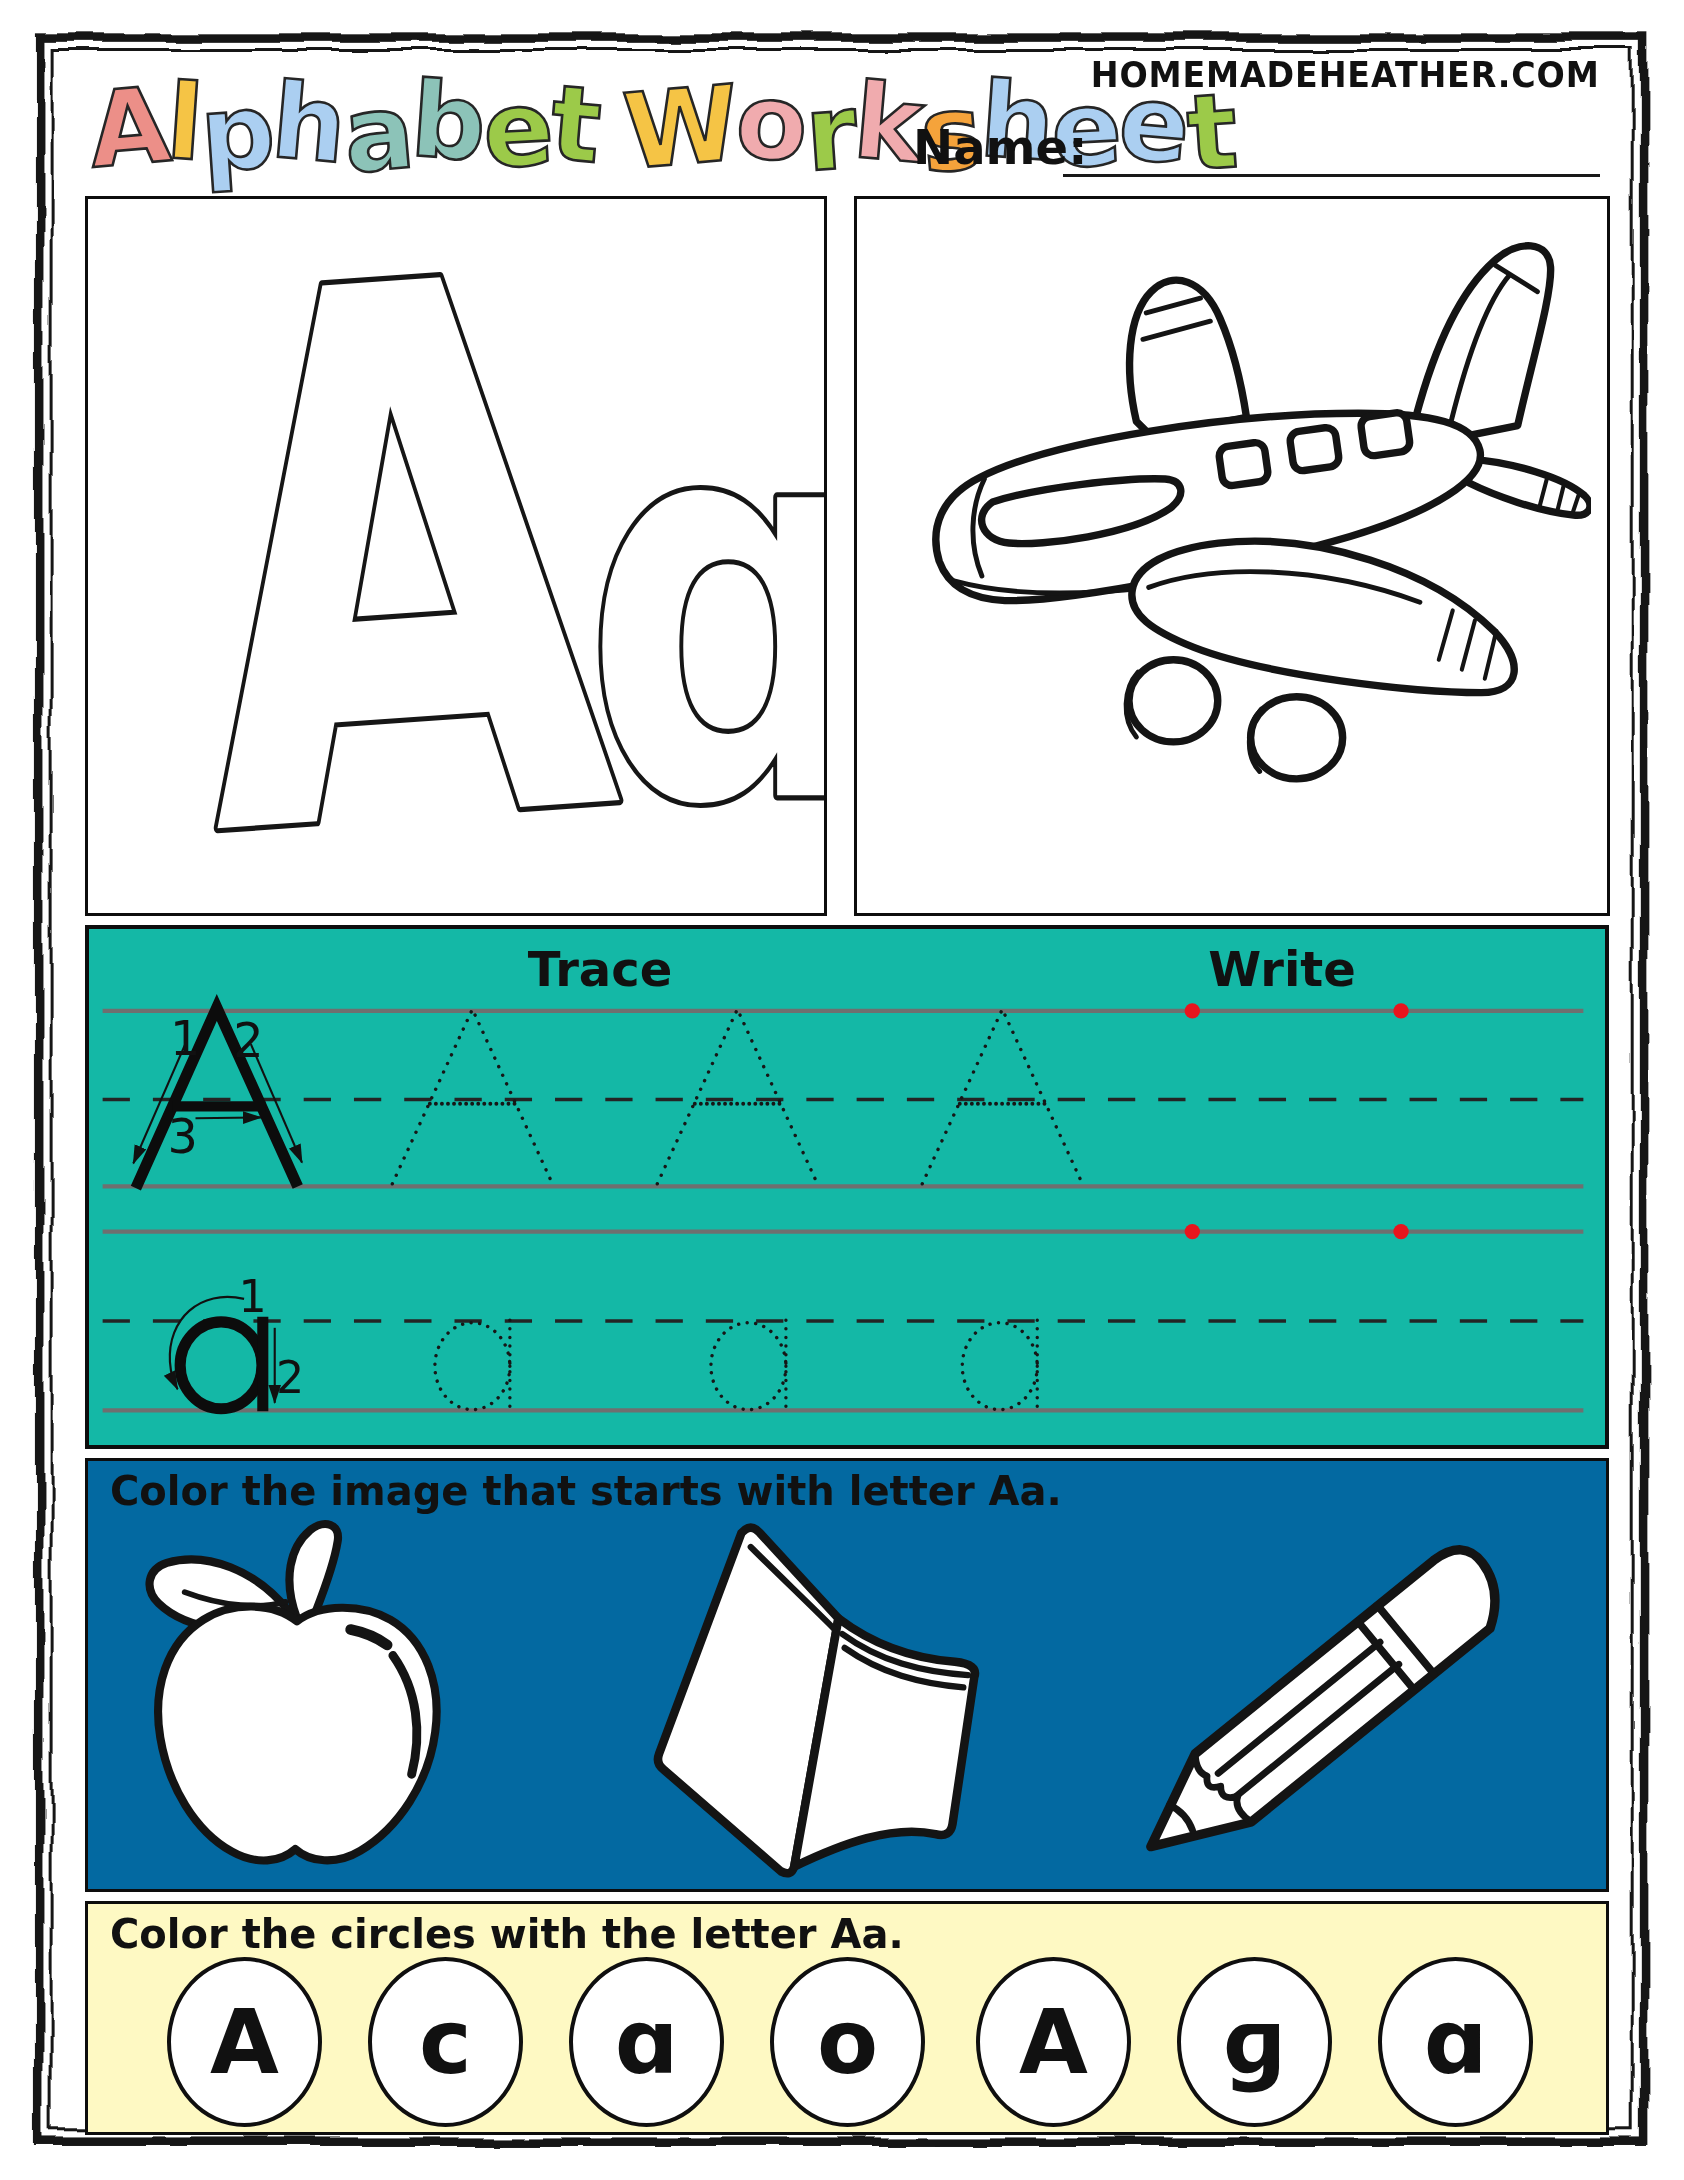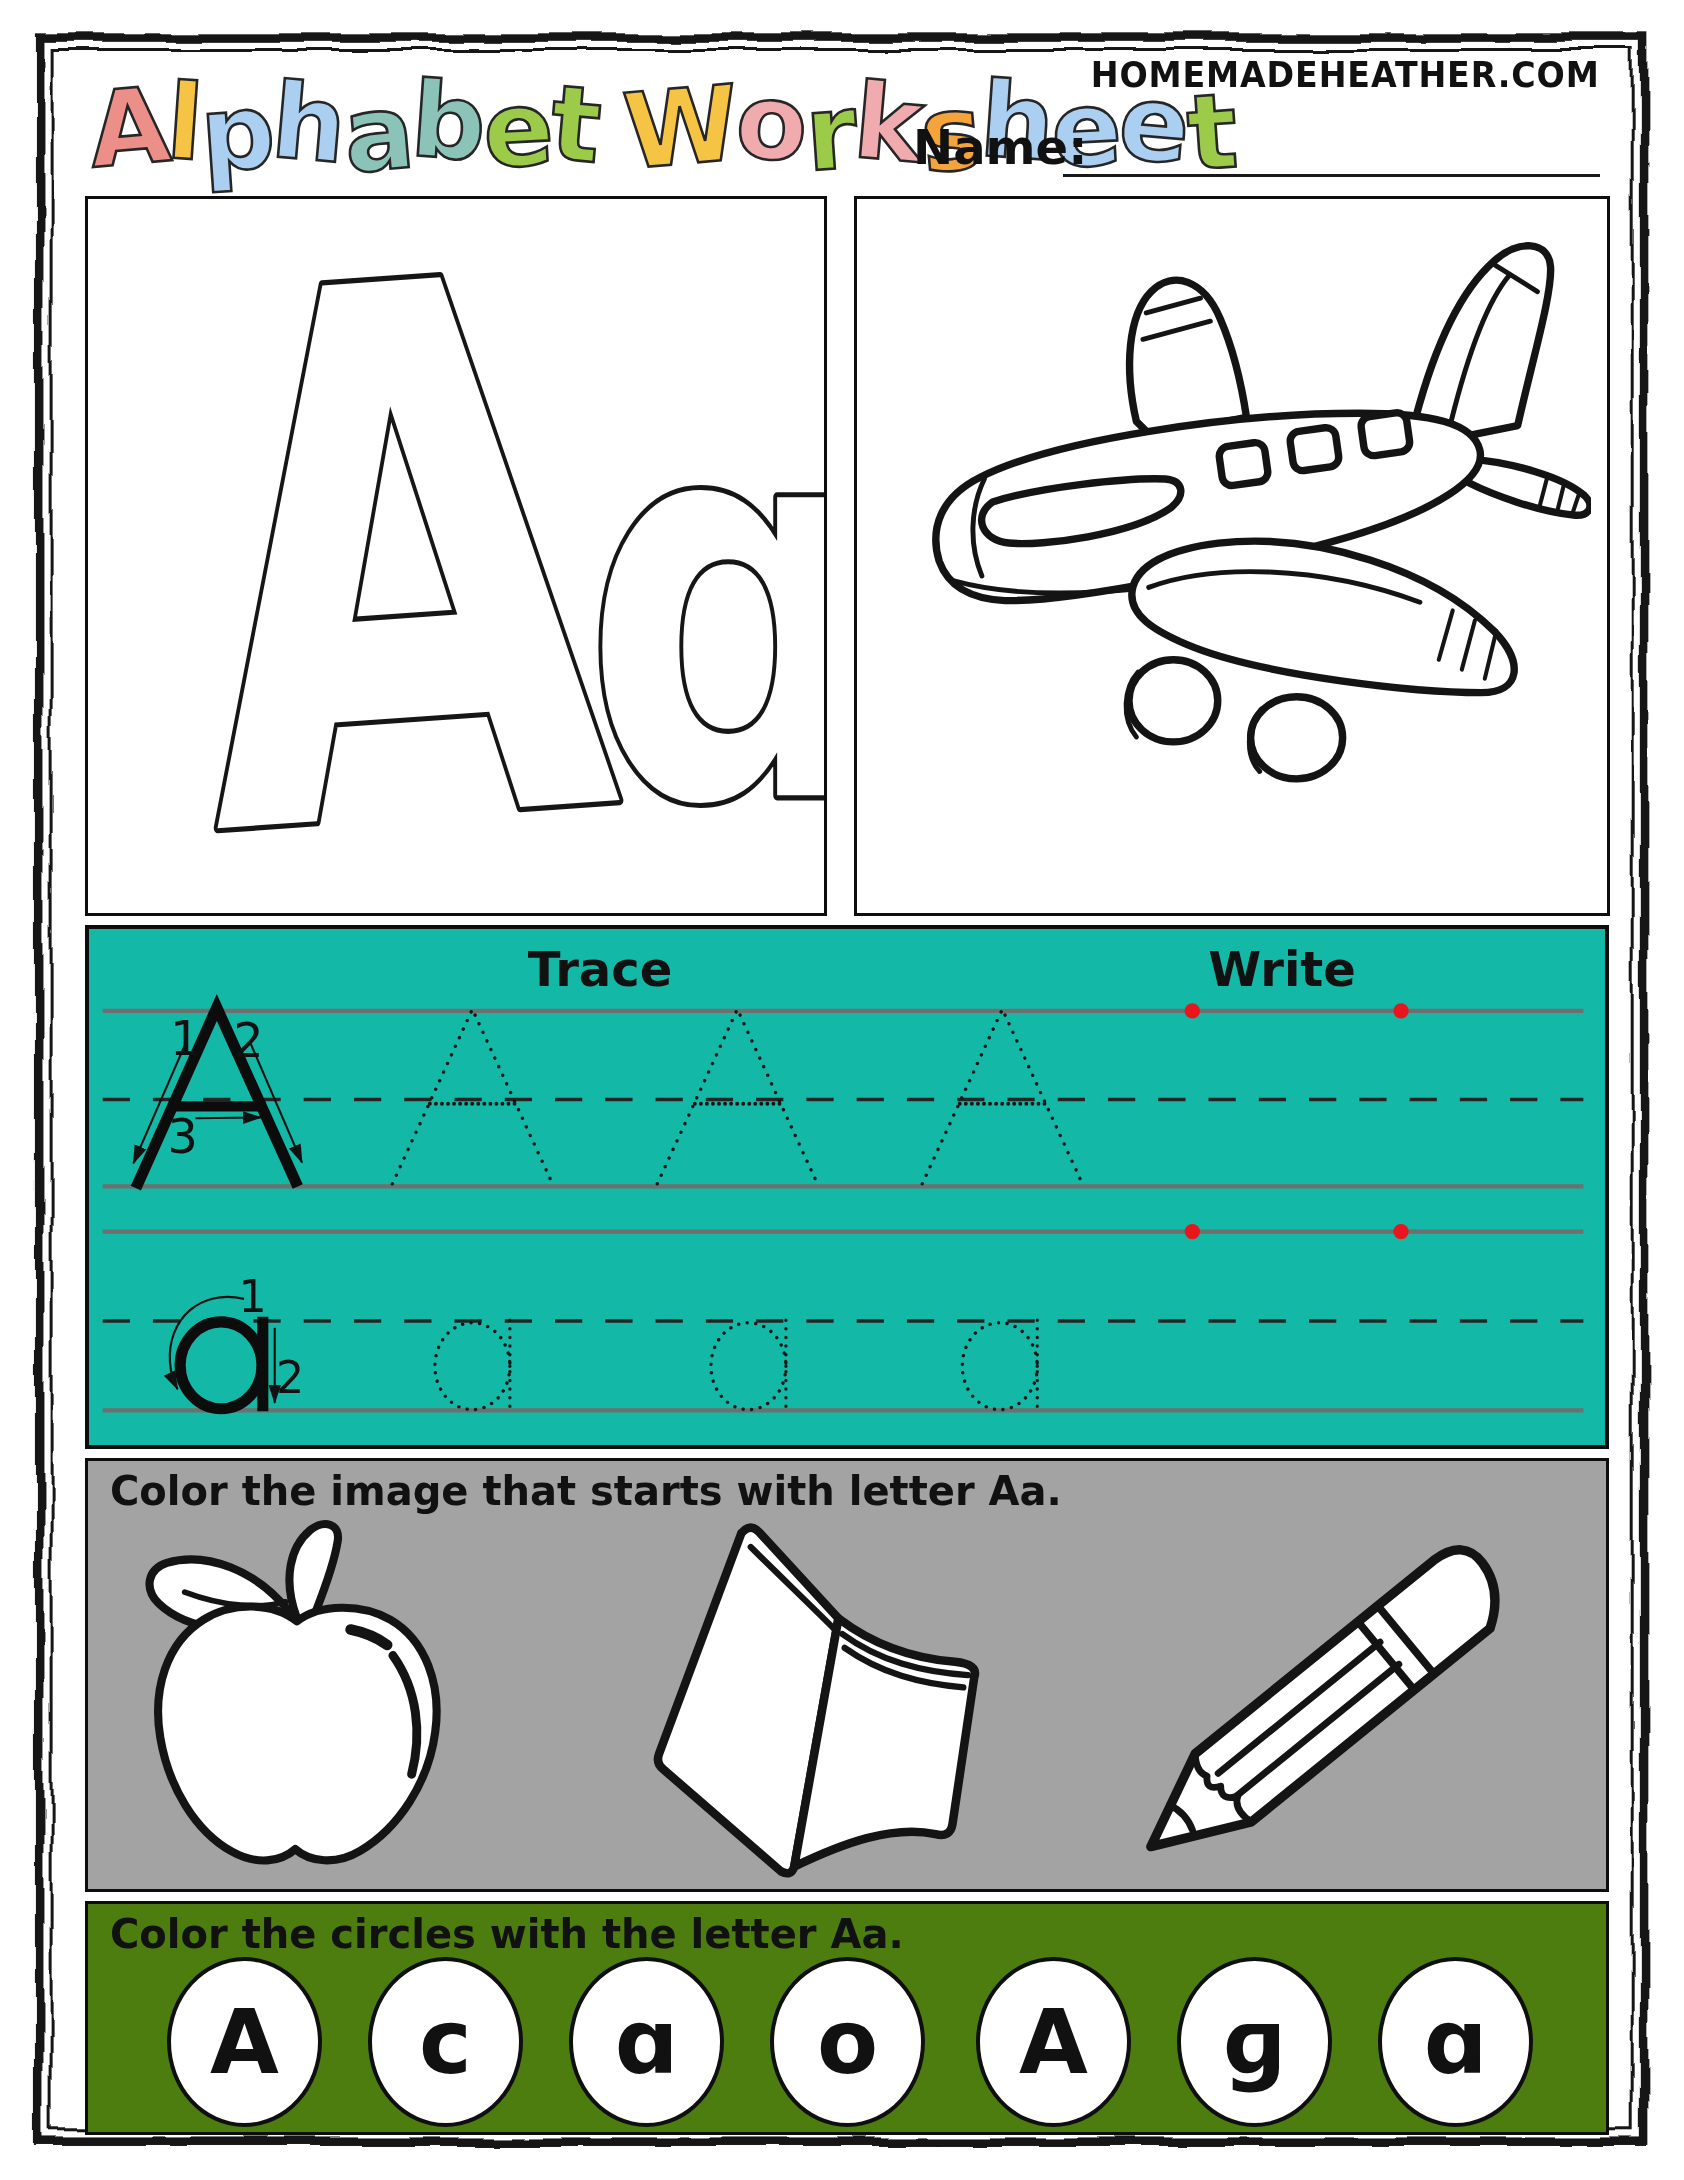--- a/index.html
+++ b/index.html
@@ -26,26 +26,26 @@
              font-size:61px;font-weight:600;letter-spacing:0.9px;}
 
   
   .trace-box{position:absolute;left:85px;top:925px;width:1516px;height:516px;
              border:4.3px solid #0d0d0d;background:#14b8a6;}
   .trace-head{position:absolute;top:12px;transform:translateX(-50%);font-size:48px;font-weight:600;}
   .th-trace{left:511px;} .th-write{left:1193px;text-align:center;}
 
   
   .img-box{position:absolute;left:85px;top:1458px;width:1518px;height:428px;
-           border:3.4px solid #0d0d0d;background:#a3a3a3;}
+           border:3.4px solid #0d0d0d;background:#0369a1;}
   .instruction{position:absolute;left:22px;top:6.8px;font-size:40px;font-weight:700;letter-spacing:0;}
 
   
   .circ-box{position:absolute;left:85px;top:1901px;width:1518px;height:228px;
-            border:3.4px solid #0d0d0d;background:#4d7c0f;}
+            border:3.4px solid #0d0d0d;background:#fef9c3;}
   .letter-circle{position:absolute;top:53px;width:147px;height:162px;border:4.3px solid #0f0f0f;
             border-radius:50%;display:flex;align-items:center;justify-content:center;background:#fff;}
   .letter-circle span{font-size:89px;line-height:89px;}
 </style>
 </head>
 <body>
 
 <div class="page">
 
   <svg class="abs" style="left:0;top:0" width="1685" height="2181" viewBox="0 0 1978 2560">

